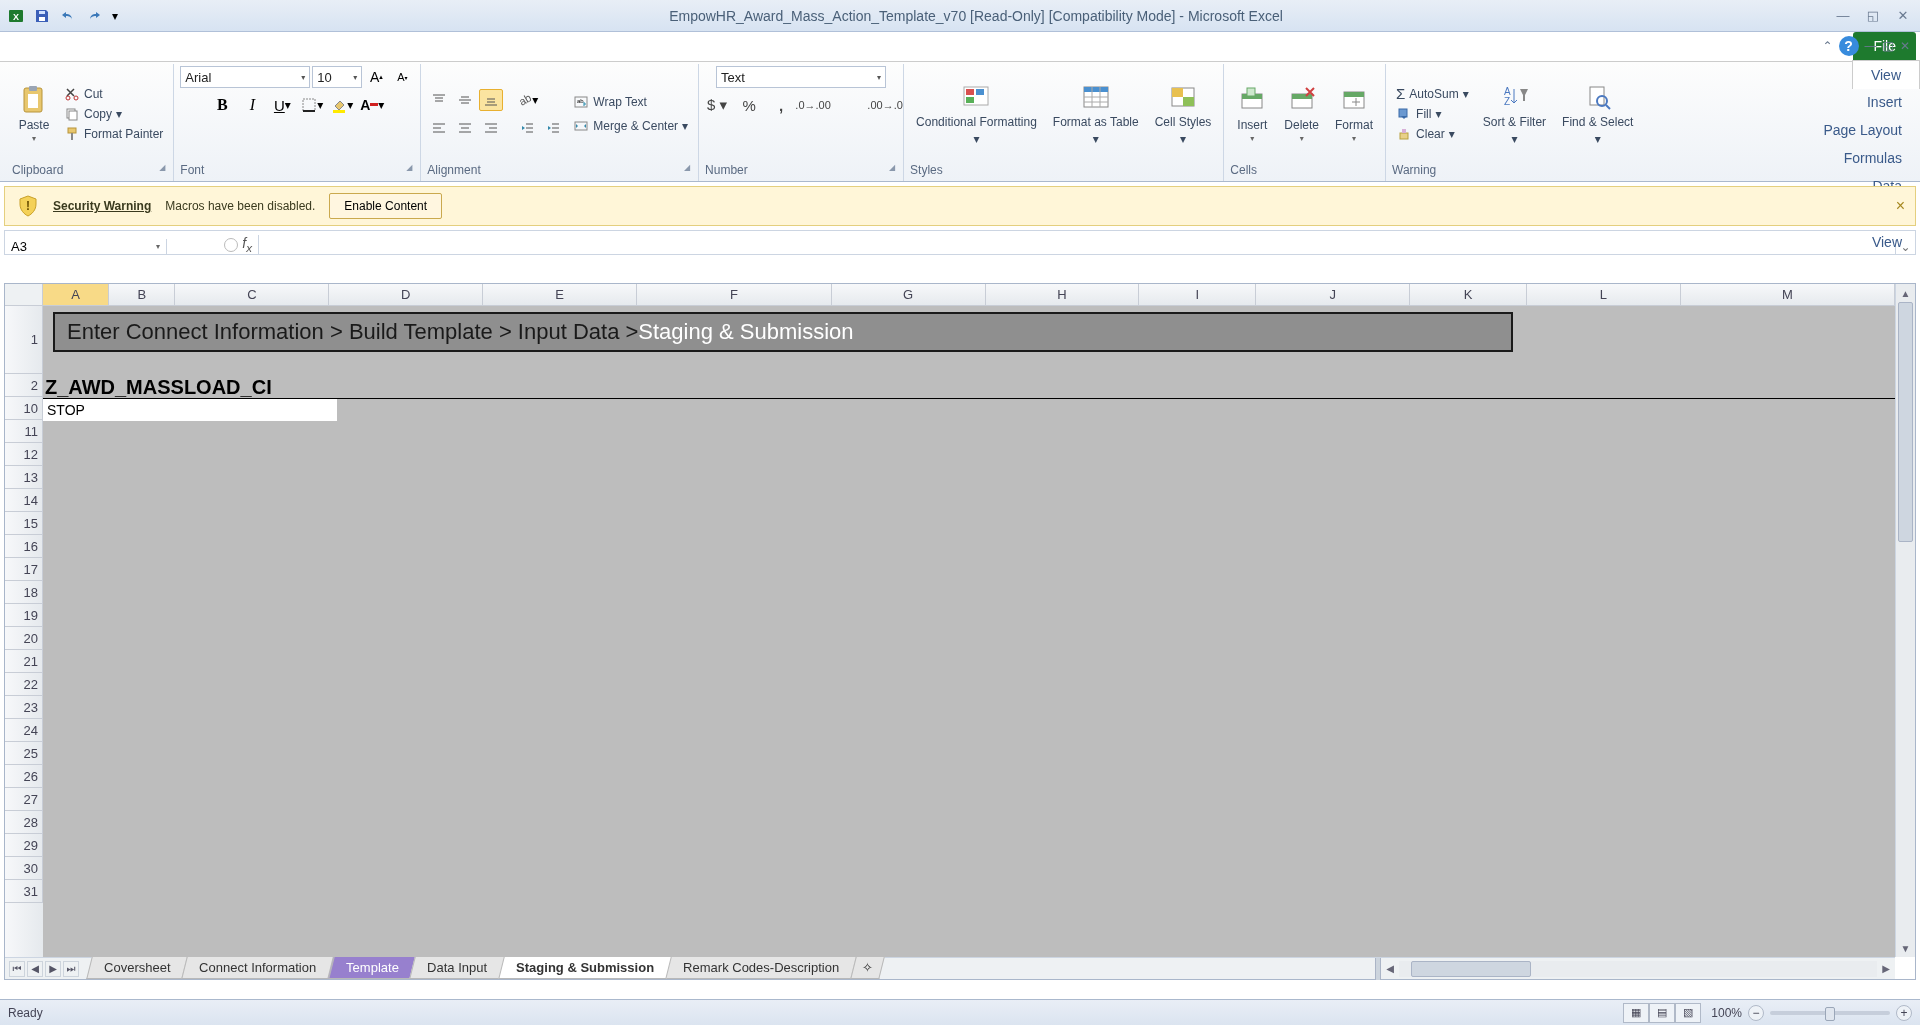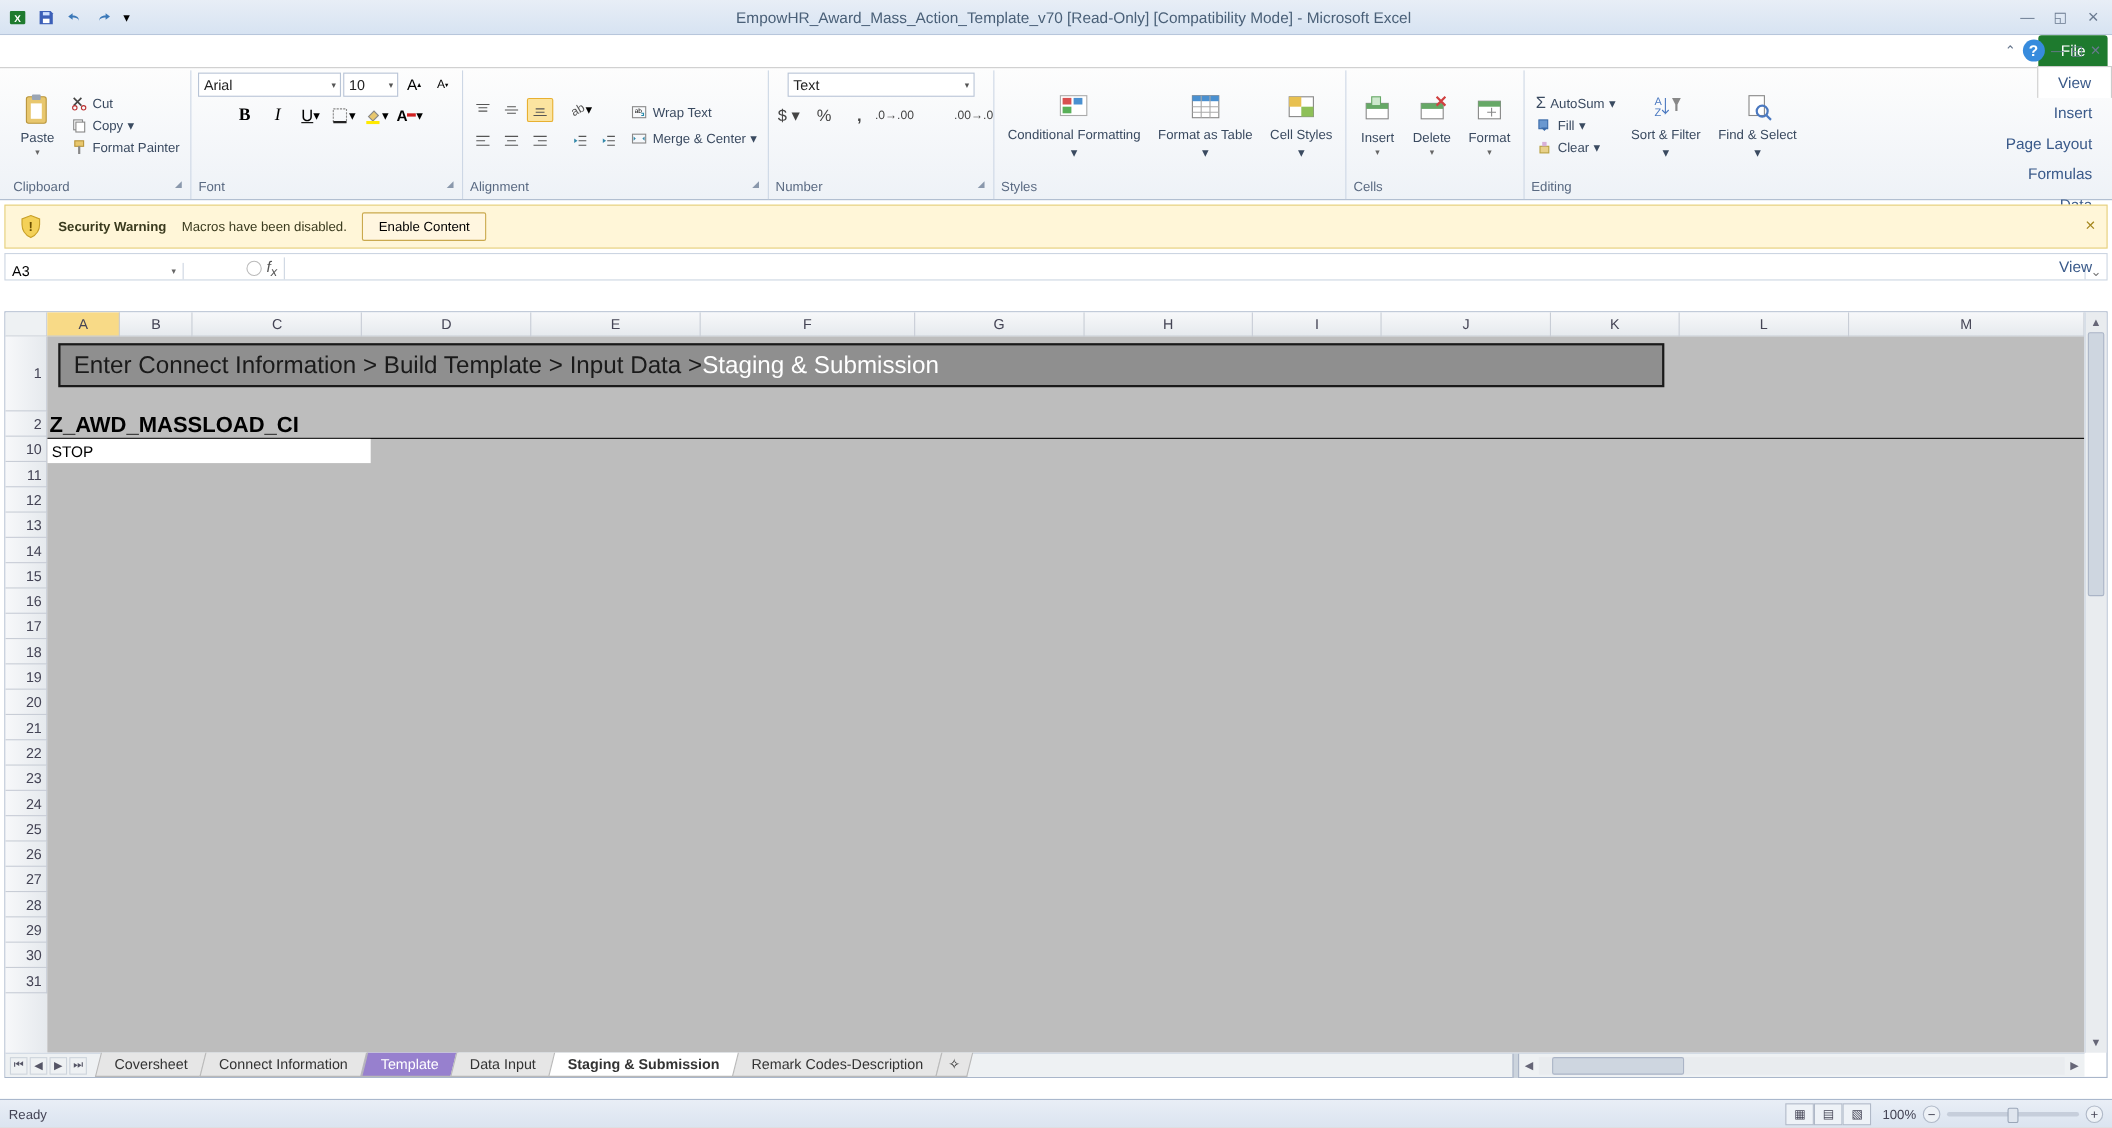--- a/index.html
+++ b/index.html
@@ -36,21 +36,21 @@
 .vcol { display:flex; flex-direction:column; gap:2px; }
 .hrow { display:flex; align-items:center; gap:2px; }
 .combo { height:22px; border:1px solid #b8c4d6; background:#fff; display:flex; align-items:center; padding:0 4px; font-size:13px; color:#222;}
 .combo .arrow{margin-left:auto;font-size:8px;color:#555;}
 .chk { display:flex; align-items:center; gap:4px; font-size:12px; color:#3a4a60; padding:1px 4px;}
 .chk svg{width:16px;height:16px;}
 
 
 .security { height:40px; background:#fff6d8; border:1px solid #e4cf7e; margin:4px; display:flex; align-items:center; gap:14px; padding:0 12px; position:relative;}
 .security .shield{ width:22px;height:22px;}
-.security .sw-title{ font-weight:bold; color:#3a3a1e;}
+.security .sw-title{ font-weight:bold; color:#3a3a1e;text-decoration:underline;}
 .security .sw-msg{ color:#3a3a1e;}
 .security button{ background:#fff6e0;border:1px solid #caa94e;padding:5px 14px;font-size:12px;border-radius:2px;}
 .security .close{ position:absolute; right:10px; top:10px; color:#a68820; font-size:16px; cursor:pointer;}
 
 
 .fx-row{ height:25px; border:1px solid #ccd5e2; margin:4px 4px 0 4px; display:flex; align-items:flex-end;}
 .namebox{ width:162px; border-right:1px solid #ccd5e2; display:flex; align-items:center; padding:0 6px; font-size:13px;}
 .namebox .arrow{margin-left:auto;font-size:8px;color:#666;}
 .fx-icons{ width:92px; display:flex; align-items:center; justify-content:flex-end; border-right:1px solid #ccd5e2; padding-right:6px; font-style:italic; color:#555; font-size:14px; gap:4px;}
 .fx-icons .circ{width:14px;height:14px;border:1px solid #bbb;border-radius:50%;}
@@ -415,21 +415,21 @@
             <text x="6" y="24" font-size="10" fill="#4a78c0">Z</text>
             <path d="M16 8v14l3-3M16 22l-3-3" stroke="#4a78c0" fill="none"></path>
             <path d="M22 8h8l-3 6v6h-2v-6z" fill="#888"></path>
           </svg><span>Sort &amp; Filter</span> ▾</div>
       <div class="bigbtn"><svg viewBox="0 0 32 32">
             <rect x="8" y="6" width="14" height="18" fill="#fff" stroke="#888"></rect>
             <circle cx="20" cy="20" r="5" fill="none" stroke="#4a78c0" stroke-width="2"></circle>
             <line x1="24" y1="24" x2="28" y2="28" stroke="#4a78c0" stroke-width="2"></line>
           </svg><span>Find &amp; Select</span> ▾</div>
     </div>
-    <div class="r-group-label no-dialog">Editing</div>
+    <div class="r-group-label no-dialog">Warning</div>
   </div>
 </div>
 
 <div class="security">
   <svg class="shield" viewBox="0 0 22 22">
       <path d="M11 1l8 3v5c0 6-4 10-8 12C7 19 3 15 3 9V4z" fill="#f4d158" stroke="#c8a028"></path>
       <text x="11" y="15" text-anchor="middle" font-size="12" font-weight="bold" fill="#6a4e00">!</text>
     </svg>
   <span class="sw-title">Security Warning</span>
   <span class="sw-msg">Macros have been disabled.</span>

